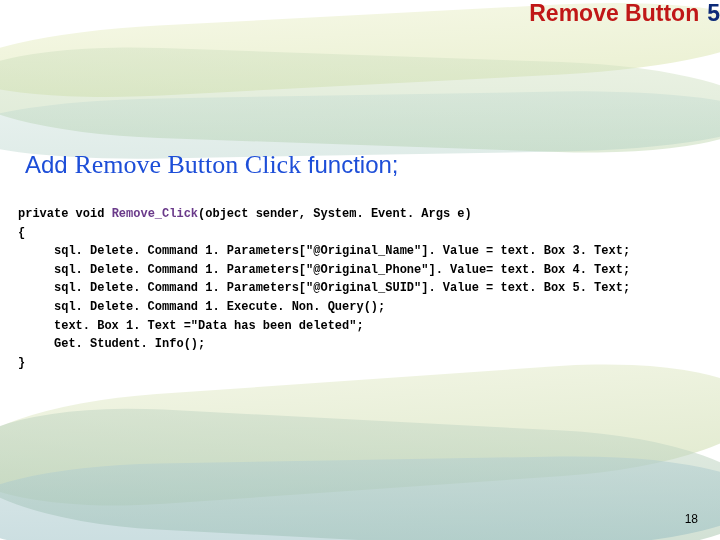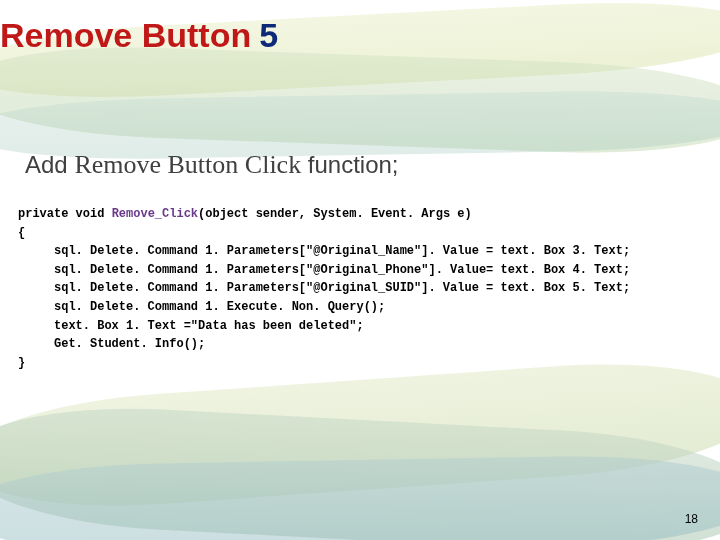--- a/index.html
+++ b/index.html
@@ -5,24 +5,24 @@
   html,body{margin:0;padding:0;width:720px;height:540px;overflow:hidden;font-family:Arial,Helvetica,sans-serif}
   .slide{position:relative;width:720px;height:540px;background:#fff}
   
   .wave{position:absolute;left:-40px;right:-40px;border-radius:50%/100%;pointer-events:none;opacity:.55}
   .w1{top:15px;height:70px;background:linear-gradient(#e9efc9,#dce6b2);transform:rotate(-3deg)}
   .w2{top:55px;height:90px;background:linear-gradient(#cfe0c0,#b9d3a7);transform:rotate(2deg);opacity:.45}
   .w3{top:95px;height:60px;background:linear-gradient(#bcd7cf,#a5c9be);transform:rotate(-1deg);opacity:.35}
   .w4{top:380px;height:110px;background:linear-gradient(#e6edd0,#d3e0b8);transform:rotate(-4deg);opacity:.65}
   .w5{top:420px;height:120px;background:linear-gradient(#c5d8c6,#a9c6af);transform:rotate(3deg);opacity:.55}
   .w6{top:460px;height:90px;background:linear-gradient(#b1cdd0,#94bcc1);transform:rotate(-1deg);opacity:.5}
-  .title{position:absolute;top:16px;left:0;right:0;text-align:left;font-weight:bold;font-size:34px;z-index:2}
+  .title{position:absolute;top:0;left:0;right:0;text-align:right;font-weight:bold;font-size:23px;z-index:2}
   .title .t1{color:#c01717}
   .title .t2{color:#0c2a78;margin-left:8px}
-  .subtitle{position:absolute;top:150px;left:25px;font-size:24px;color:#404040;z-index:2}
+  .subtitle{position:absolute;top:150px;left:25px;font-size:24px;color:#1d4ed8;z-index:2}
   .subtitle .fn{font-family:'Times New Roman',serif;font-size:26px}
   .code{position:absolute;top:205px;left:18px;right:18px;font-family:'Courier New',monospace;font-weight:bold;font-size:12px;line-height:1.55;color:#000;white-space:pre;z-index:2}
   .code .hl{color:#6a3a8a}
   .pagenum{position:absolute;bottom:14px;right:22px;font-size:12px;color:#000;z-index:2}
 </style>
 </head>
 <body>
 <div class="slide">
 
   <div class="wave w1"></div>

